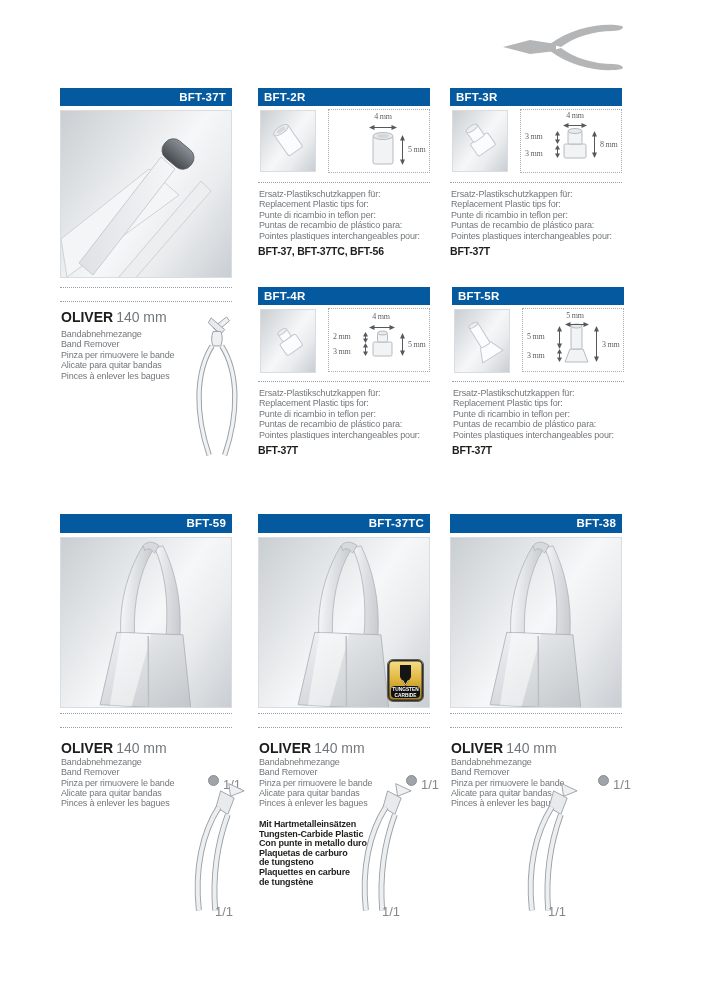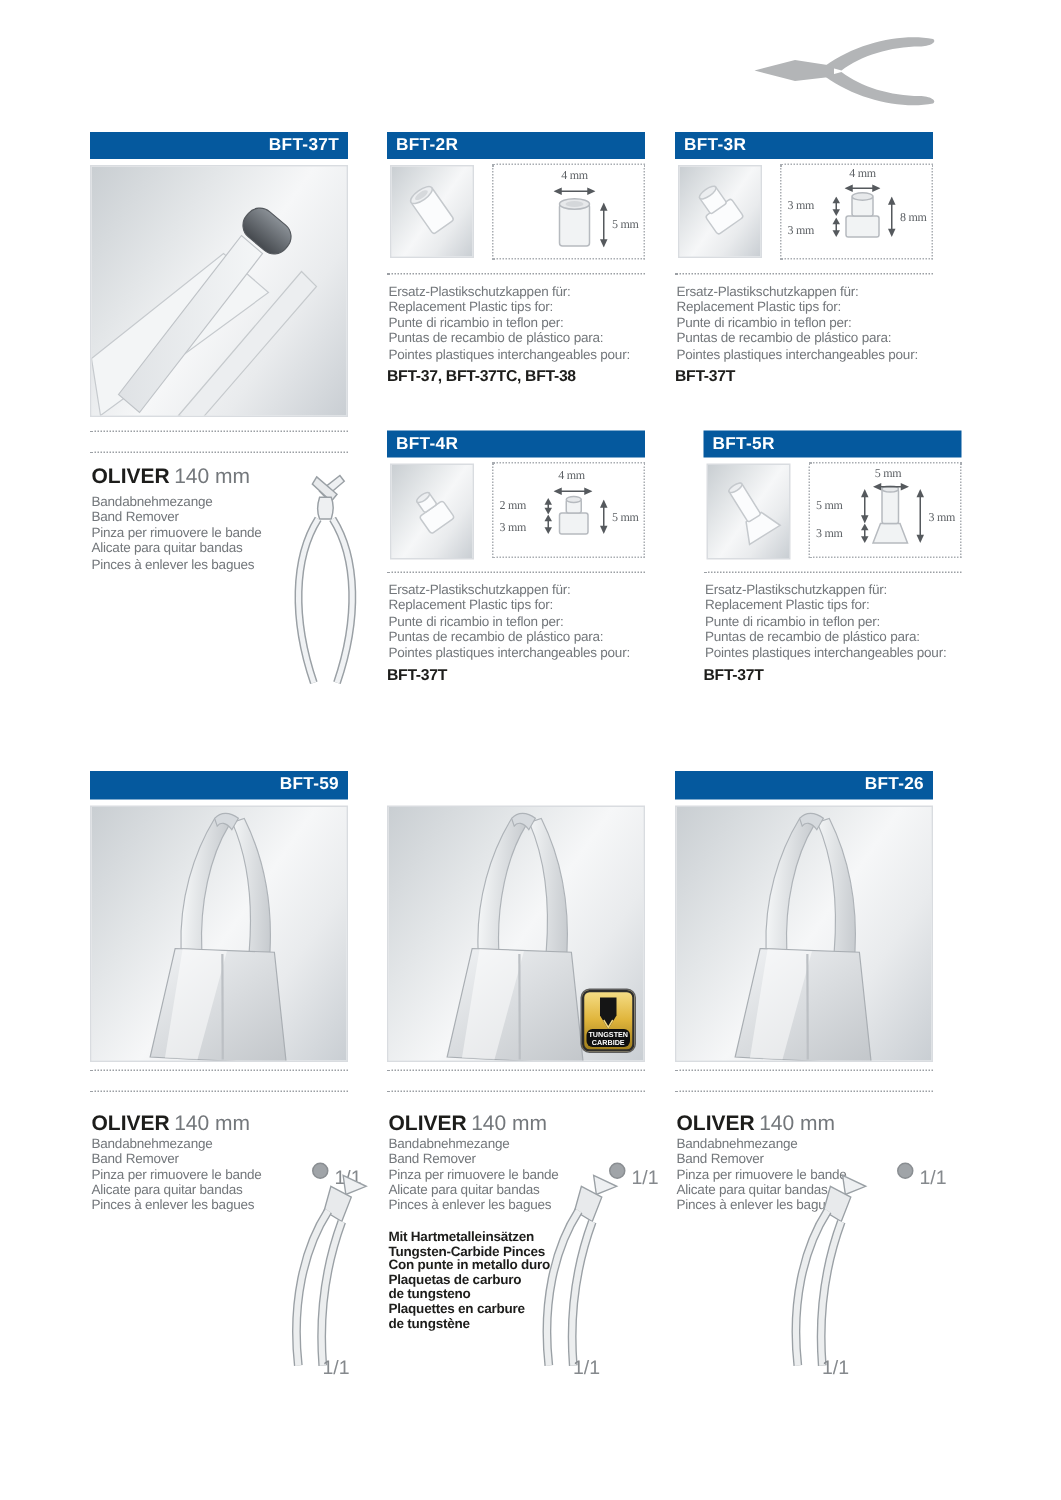--- a/index.html
+++ b/index.html
@@ -157,21 +157,21 @@
       <span class="dim" style="left:79px;top:35px">5 mm</span>
     </div>
     <div class="dot" style="top:94px"></div>
     <div class="desc" style="left:1px;top:101px;width:172px">
       <span>Ersatz-Plastikschutzkappen für:</span>
       <span>Replacement Plastic tips for:</span>
       <span>Punte di ricambio in teflon per:</span>
       <span>Puntas de recambio de plástico para:</span>
       <span>Pointes plastiques interchangeables pour:</span>
     </div>
-    <div class="models" style="left:0;top:157px">BFT-37, BFT-37TC, BFT-38</div>
+    <div class="models" style="left:0;top:157px">BFT-37, BFT-37TC, BFT-56</div>
   </div>
 
   <div class="block" style="left:450px;top:88px;height:172px">
     <div class="hdr">BFT-3R</div>
     <div class="photo" style="left:2px;top:22px;width:56px;height:62px">
       <svg width="54" height="60" viewBox="0 0 54 60">
         <g transform="rotate(-35 27 30)">
           <rect x="17" y="27" width="21" height="15" rx="2" fill="#fbfcfd" stroke="#c5c9cd"></rect>
           <rect x="21" y="14" width="13" height="14" rx="1.5" fill="#fbfcfd" stroke="#c5c9cd"></rect>
           <ellipse cx="27.5" cy="15" rx="6.5" ry="2.5" fill="#eceef0" stroke="#c5c9cd"></ellipse>
@@ -266,21 +266,21 @@
     <div class="desc" style="left:1px;top:101px;width:172px">
       <span>Ersatz-Plastikschutzkappen für:</span>
       <span>Replacement Plastic tips for:</span>
       <span>Punte di ricambio in teflon per:</span>
       <span>Puntas de recambio de plástico para:</span>
       <span>Pointes plastiques interchangeables pour:</span>
     </div>
     <div class="models" style="left:0;top:157px">BFT-37T</div>
   </div>
 
-  <div class="block" style="left:469px;top:287px;height:172px">
+  <div class="block" style="left:452px;top:287px;height:172px">
     <div class="hdr">BFT-5R</div>
     <div class="photo" style="left:2px;top:22px;width:56px;height:64px">
       <svg width="54" height="62" viewBox="0 0 54 62">
         <g transform="rotate(-32 27 31)">
           <path d="M16,50 L40,50 L34,36 L22,36 Z" fill="#fbfcfd" stroke="#c5c9cd"></path>
           <rect x="23" y="12" width="10" height="25" rx="1.5" fill="#fbfcfd" stroke="#c5c9cd"></rect>
           <ellipse cx="28" cy="13" rx="5" ry="2" fill="#eceef0" stroke="#c5c9cd"></ellipse>
         </g>
       </svg>
     </div>
@@ -347,20 +347,21 @@
     </div>
     <div class="scale-circle" style="left:148px;top:261px"></div>
     <span class="scale-label" style="left:163px;top:263px">1/1</span>
     <svg class="drawing" style="left:118px;top:266px" width="68" height="134" viewBox="0 0 75 148">
         <use href="#g-sideplier"></use>
       </svg>
     <span class="scale-label" style="left:155px;top:390px">1/1</span>
   </div>
 
   <div class="block" style="left:258px;top:514px;height:410px">
+    <div class="hdr r" style="height:19px;line-height:19px">BFT-37TC</div>
     <div class="photo" style="left:0;top:23px;width:172px;height:171px">
       <svg width="170" height="169" viewBox="0 0 172 171">
           <use href="#g-photoplier"></use>
         </svg>
       <div class="badge">
         <svg width="35" height="41" viewBox="0 0 35 41">
           <path d="M12,5 h11 v12 l-5.5,9 l-5.5,-9 Z" fill="#151515"></path>
           <path d="M14.5,20 l3,5 l3,-5" stroke="#f1d67e" stroke-width="1" fill="none"></path>
           <rect x="3" y="26" width="29" height="12" rx="4" fill="#101010"></rect>
           <text x="17.5" y="31.3" text-anchor="middle" fill="#ffffff" font-size="4.8" font-weight="bold" font-family="Liberation Sans, sans-serif">TUNGSTEN</text>
@@ -377,35 +378,35 @@
       <span>Bandabnehmezange</span>
       <span>Band Remover</span>
       <span>Pinza per rimuovere le bande</span>
       <span>Alicate para quitar bandas</span>
       <span>Pinces à enlever les bagues</span>
     </div>
     <div class="scale-circle" style="left:148px;top:261px"></div>
     <span class="scale-label" style="left:163px;top:263px">1/1</span>
     <div class="carbide" style="left:1px;top:306px;width:120px">
       <span>Mit Hartmetalleinsätzen</span>
-      <span>Tungsten-Carbide Pinces</span>
+      <span>Tungsten-Carbide Plastic</span>
       <span>Con punte in metallo duro</span>
       <span>Plaquetas de carburo</span>
       <span>de tungsteno</span>
       <span>Plaquettes en carbure</span>
       <span>de tungstène</span>
     </div>
     <svg class="drawing" style="left:87px;top:266px" width="68" height="134" viewBox="0 0 75 148">
         <use href="#g-sideplier"></use>
       </svg>
     <span class="scale-label" style="left:124px;top:390px">1/1</span>
   </div>
 
   <div class="block" style="left:450px;top:514px;height:410px">
-    <div class="hdr r" style="height:19px;line-height:19px">BFT-26</div>
+    <div class="hdr r" style="height:19px;line-height:19px">BFT-38</div>
     <div class="photo" style="left:0;top:23px;width:172px;height:171px">
       <svg width="170" height="169" viewBox="0 0 172 171">
           <use href="#g-photoplier"></use>
         </svg>
     </div>
     <div class="dot" style="top:199px"></div>
     <div class="dot" style="top:213px"></div>
     <div class="brand" style="left:1px;top:226px">
       <b>OLIVER</b><span class="sz">140 mm</span>
     </div>

